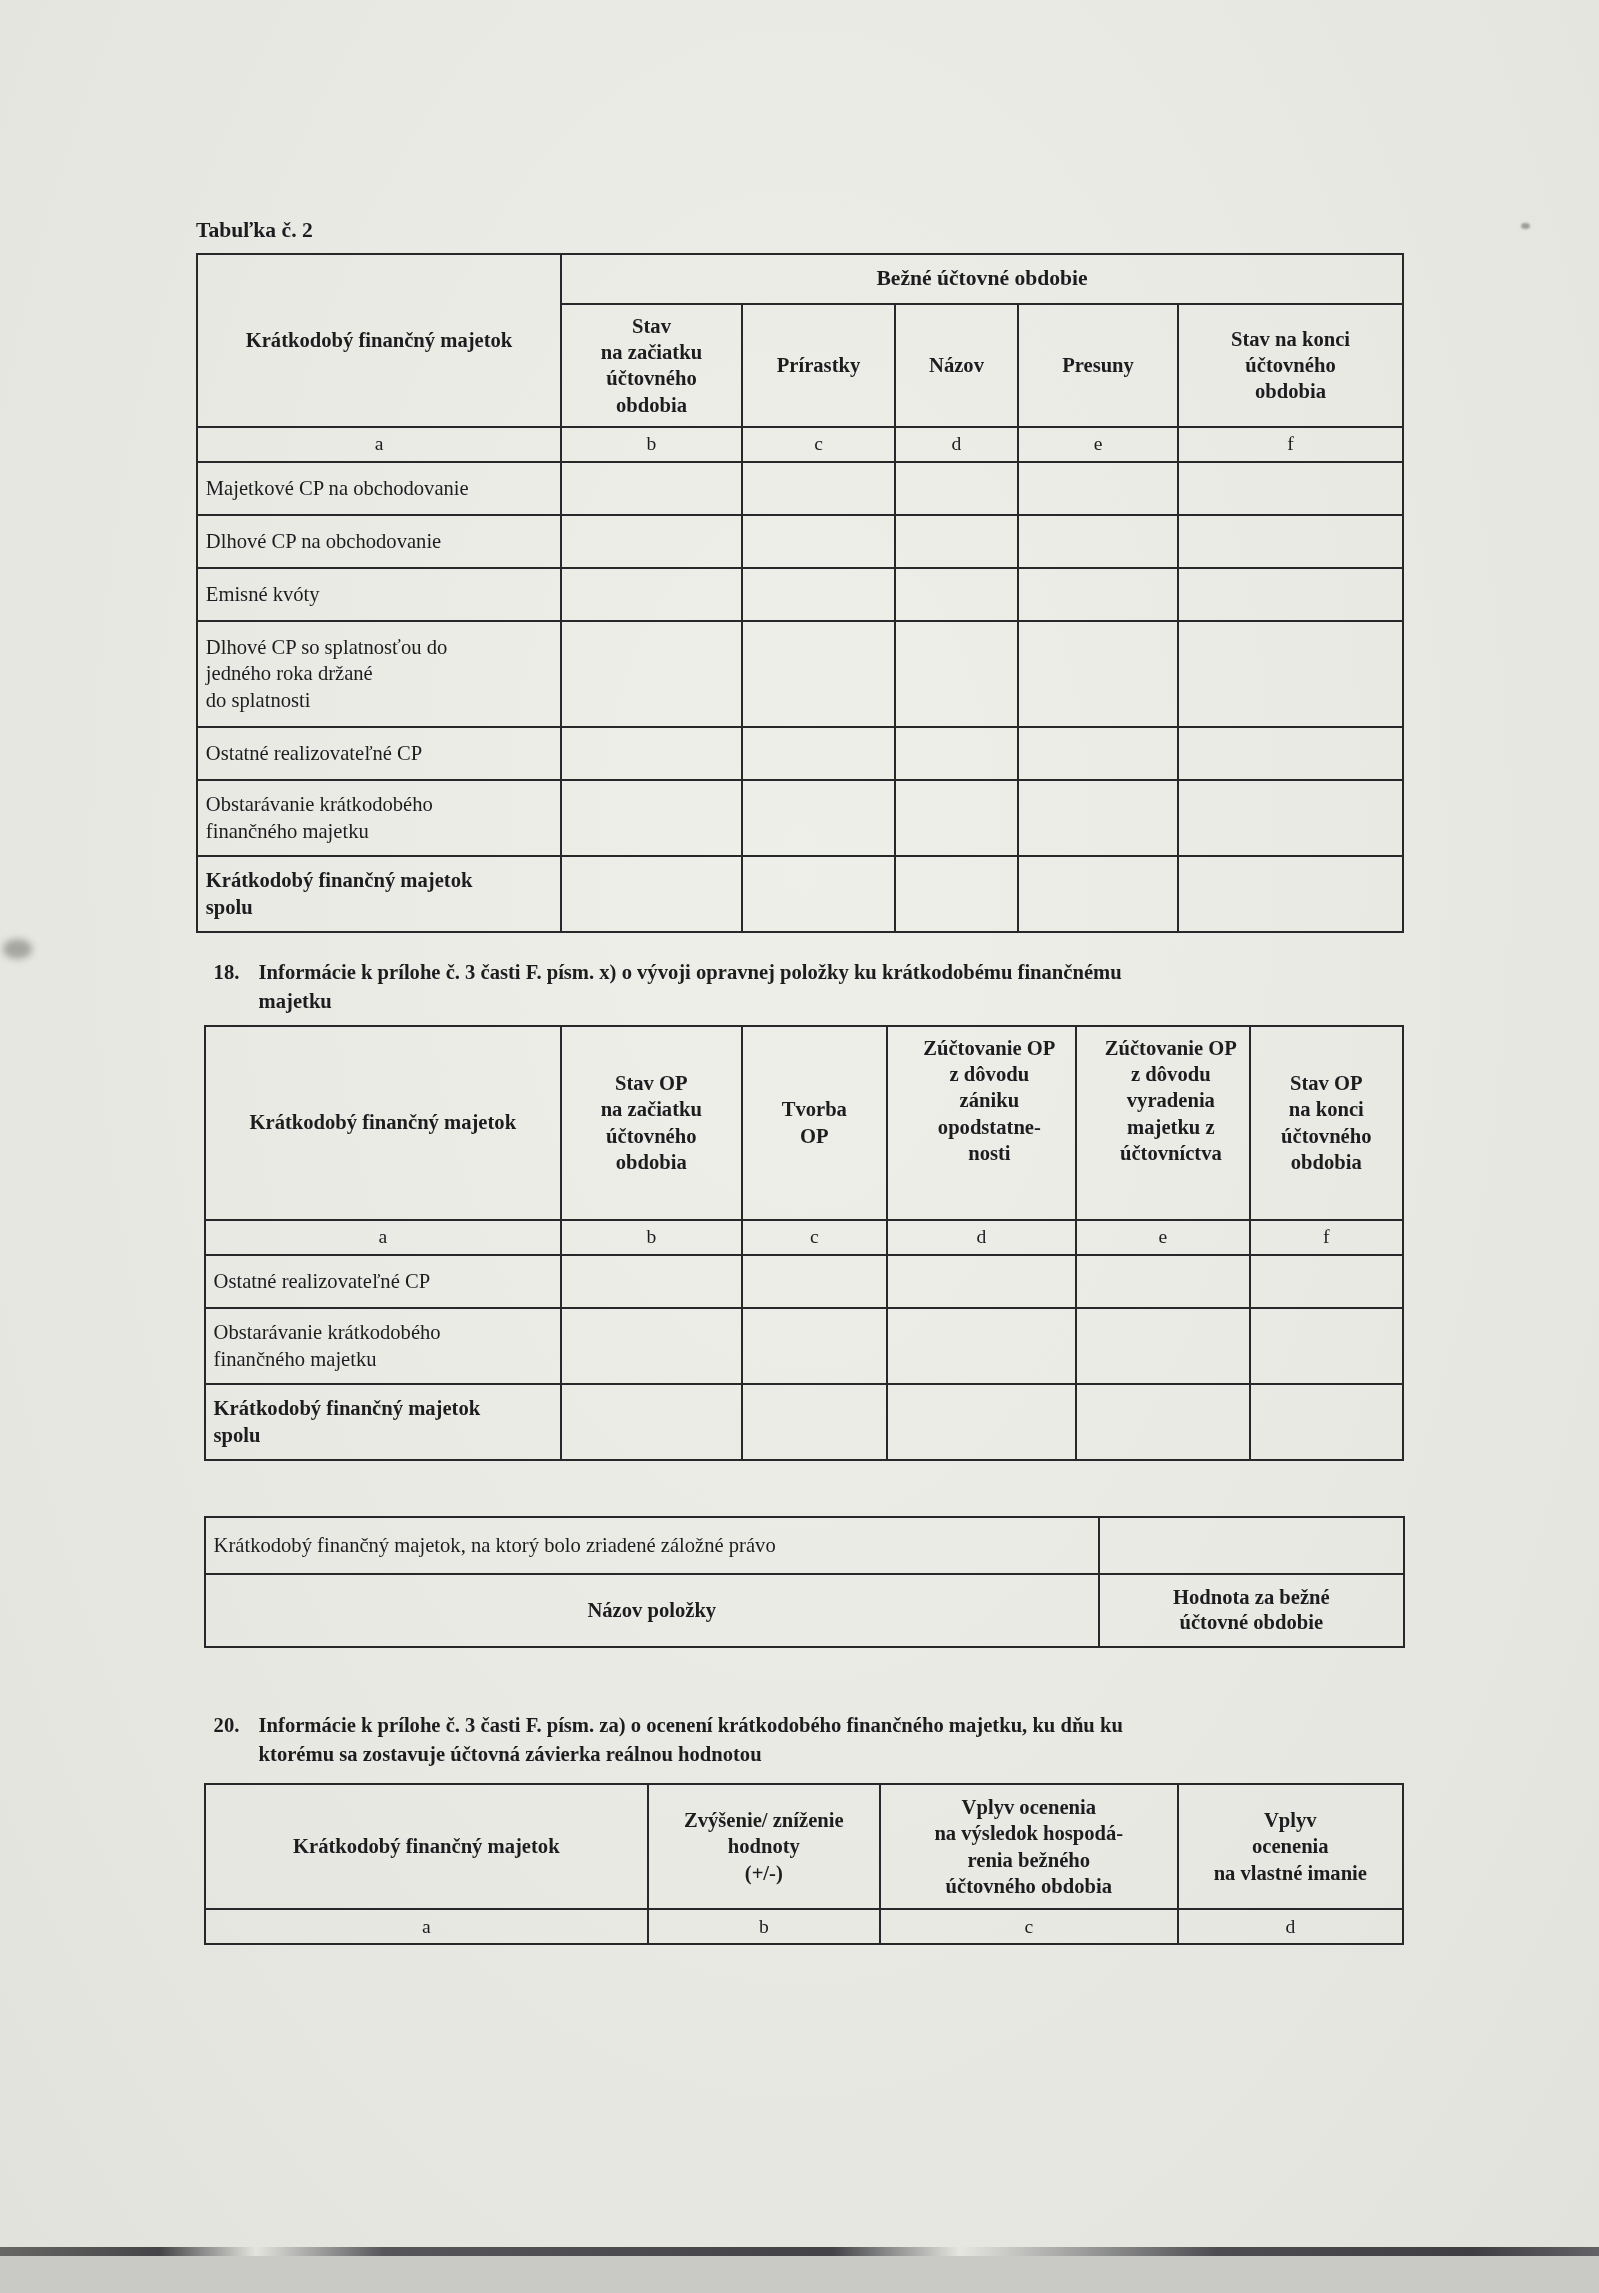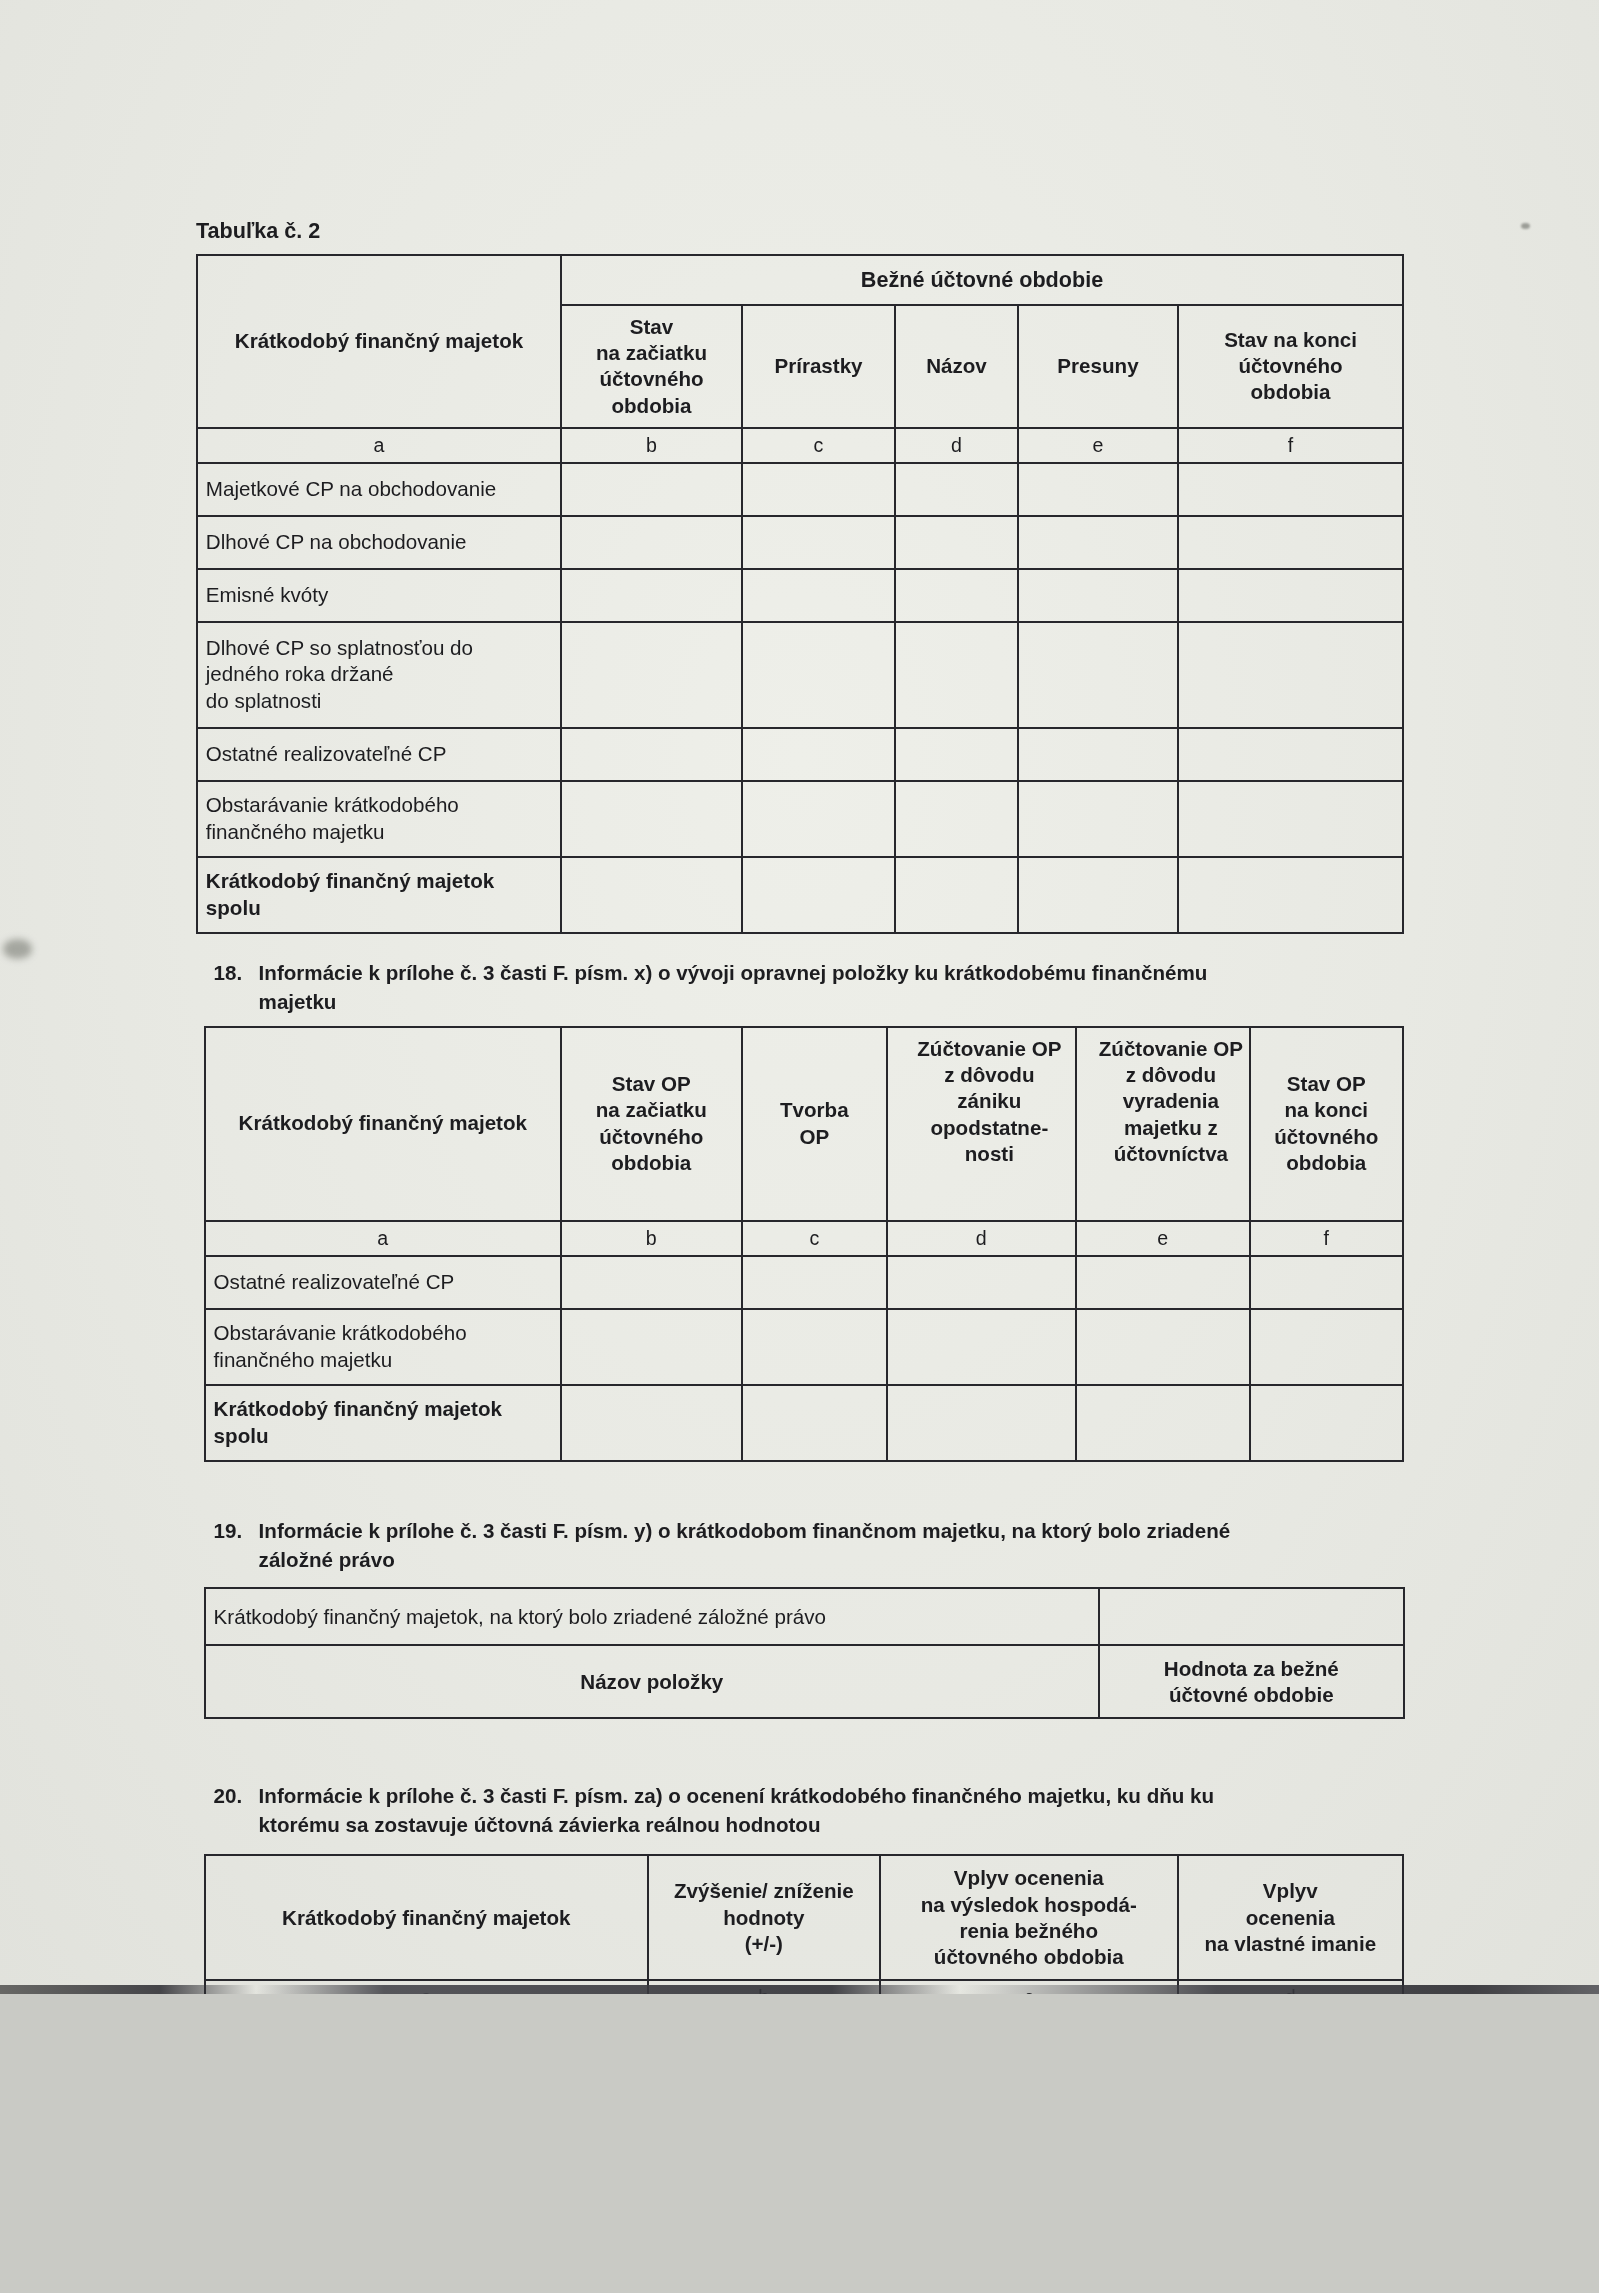--- a/index.html
+++ b/index.html
@@ -1,21 +1,21 @@
 <!DOCTYPE html>
 <html><head>
 <meta charset="utf-8">
 <style>
   html, body { margin:0; padding:0; background:#c9cac5; }
   .paper {
     position:relative;
-    width:1600px; height:1994px;
+    width:1600px; height:2256px;
     background: radial-gradient(ellipse at 50% 38%, #eeefe9 0%, #e8e9e3 55%, #e1e2dc 100%);
     color:#1d1d20;
-    font-family:Liberation Sans, sans-serif;
+    font-family:Liberation Serif, serif;
     overflow:hidden;
   }
   .content { position:absolute; left:196px; top:218px; width:1215px; }
 
   .doc-title { font-size:21.6px; font-weight:bold; margin:0 0 9.8px 0; }
 
   table { border-collapse:collapse; table-layout:fixed; font-size:20.6px; border:2.9px solid #1f1f24; background:transparent; }
   td { border:2px solid #27272c; padding:2px 7.8px; overflow:hidden; }
 
   .t1 { width:1207px; margin-bottom:25.5px; }
@@ -228,25 +228,20 @@
 spolu</td>
           <td></td>
             <td></td>
             <td></td>
             <td></td>
             <td></td>
         </tr>
       </tbody>
     </table>
 
-    <div class="section s19">
-      <span class="sec-num">19.</span>
-      <span class="sec-text">Informácie k prílohe č. 3 časti F. písm. y) o krátkodobom finančnom majetku, na ktorý bolo zriadené
-záložné právo</span>
-    </div>
 
     <table class="t3">
       <colgroup>
         <col style="width:894px">
           <col style="width:305px">
       </colgroup>
       <tbody>
         <tr>
           <td class="lbl3">Krátkodobý  finančný majetok, na ktorý bolo zriadené záložné právo</td>
           <td></td>

